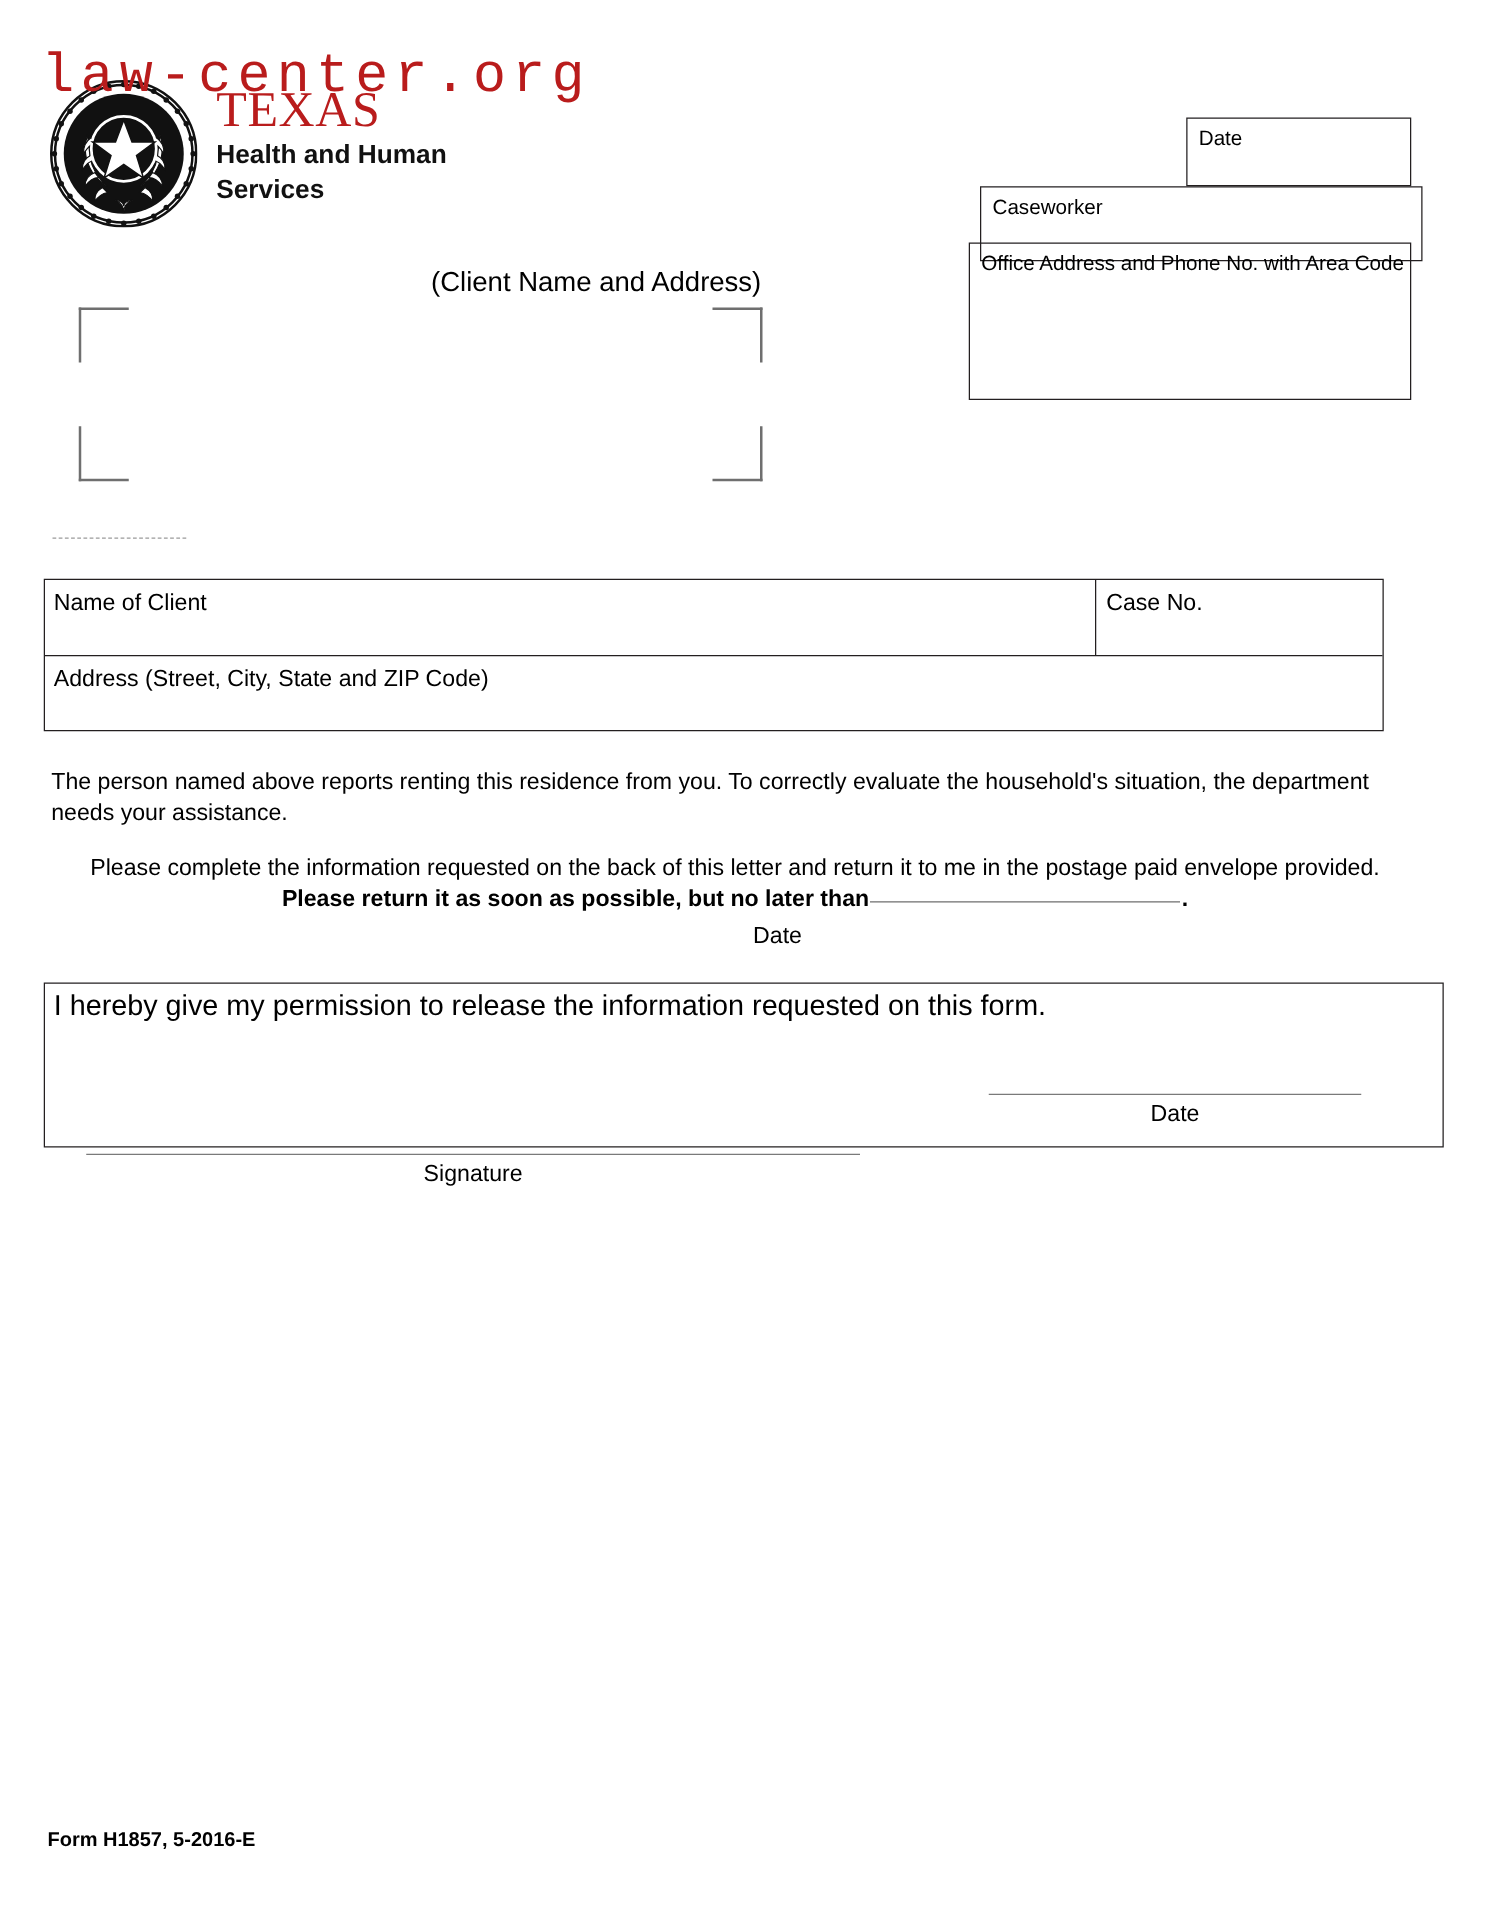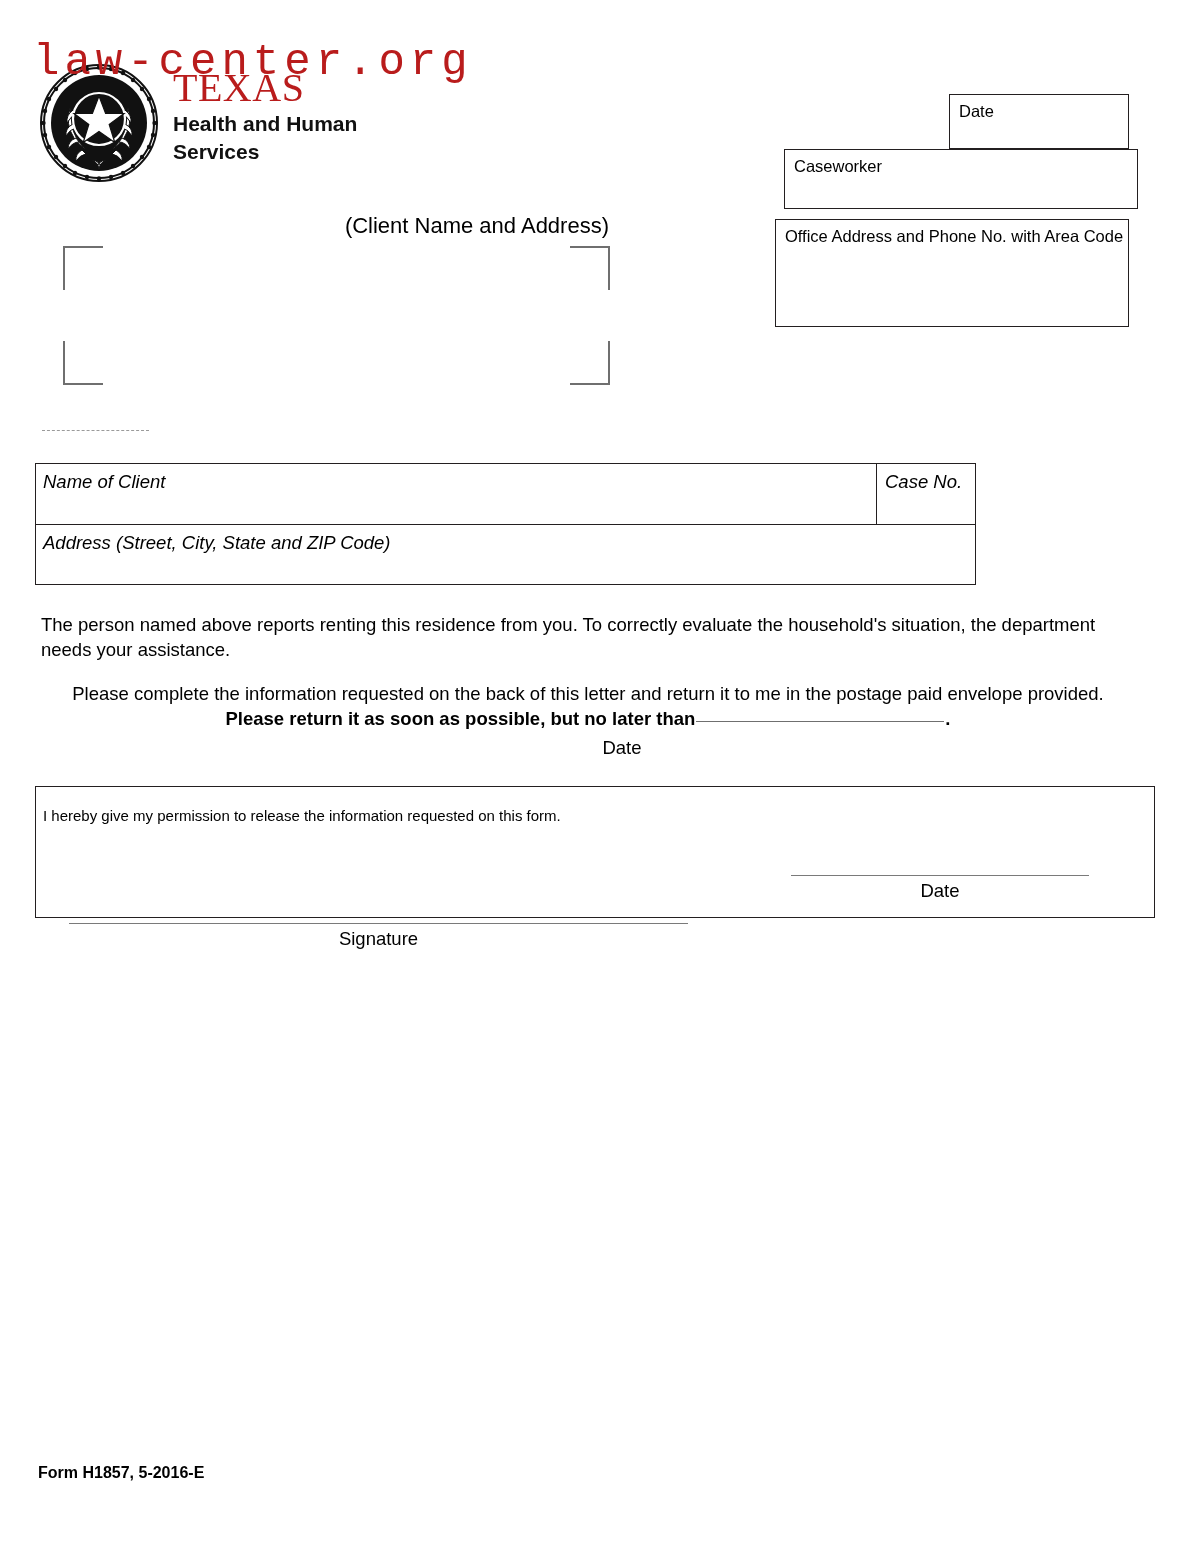--- a/index.html
+++ b/index.html
@@ -79,21 +79,21 @@
     position: absolute;
     left: 9px;
     top: 6px;
     font-size: 16.5px;
     line-height: 20px;
     white-space: nowrap;
   }
 
   #date-box      { left: 949px;  top: 94px;  width: 180px; height: 55px; }
   #caseworker-box{ left: 784px;  top: 149px; width: 354px; height: 60px; }
-  #office-box    { left: 775px;  top: 219px; width: 354px; height: 108px; }
+  #office-box    { left: 775px;  top: 194px; width: 354px; height: 126px; }
 
   
   #client-label {
     position: absolute;
     left: 63px;
     top: 215px;
     width: 546px;
     text-align: right;
     font-size: 22px;
     line-height: 21px;
@@ -132,25 +132,24 @@
     width: 107px;
     height: 0;
     border-top: 1.6px dashed #9a9a9a;
   }
 
   
   #client-table {
     position: absolute;
     left: 35px;
     top: 463px;
-    width: 941px;
+    width: 1072px;
     height: 122px;
     border: 1.4px solid #231f20;
     box-sizing: border-box;
-    font-style: italic;
   }
   #client-table .row-split {
     position: absolute;
     left: 0; right: 0; top: 60px;
     height: 0;
     border-top: 1.4px solid #231f20;
   }
   #client-table .col-split {
     position: absolute;
     left: 840px; top: 0; height: 60px;
@@ -204,22 +203,22 @@
     left: 35px;
     top: 786px;
     width: 1120px;
     height: 132px;
     border: 1.4px solid #231f20;
     box-sizing: border-box;
   }
   #permission-text {
     position: absolute;
     left: 7px;
-    top: 17px;
-    font-size: 15px;
+    top: 6px;
+    font-size: 23px;
     line-height: 23px;
     white-space: nowrap;
   }
   .sigfield { position: absolute; }
   .sigfield .rule {
     position: absolute;
     left: 0; top: 0;
     height: 0;
     border-top: 1.8px solid #7a7a7a;
   }

